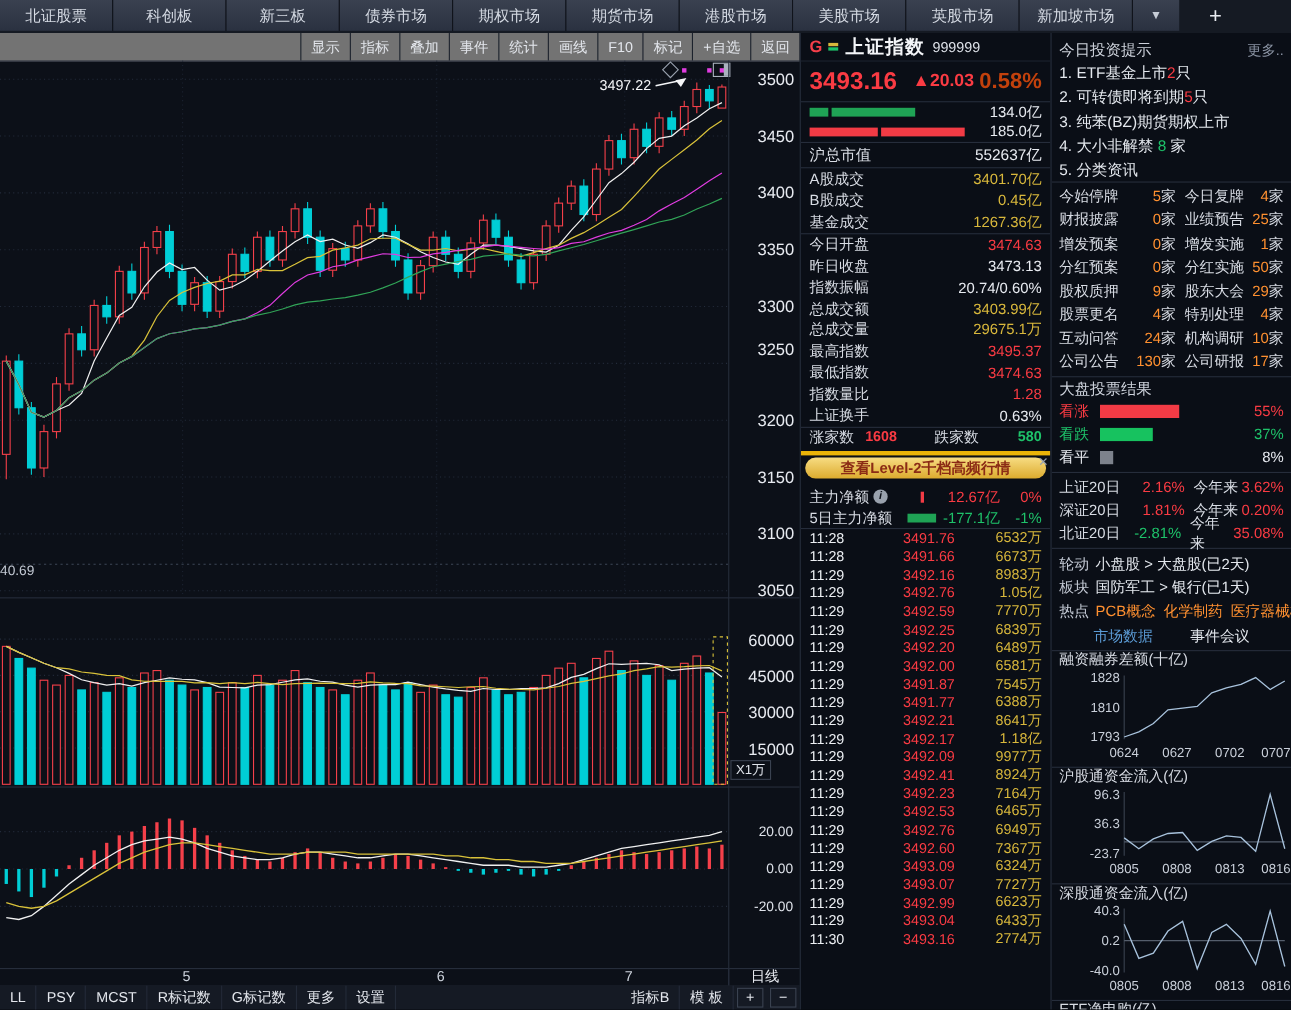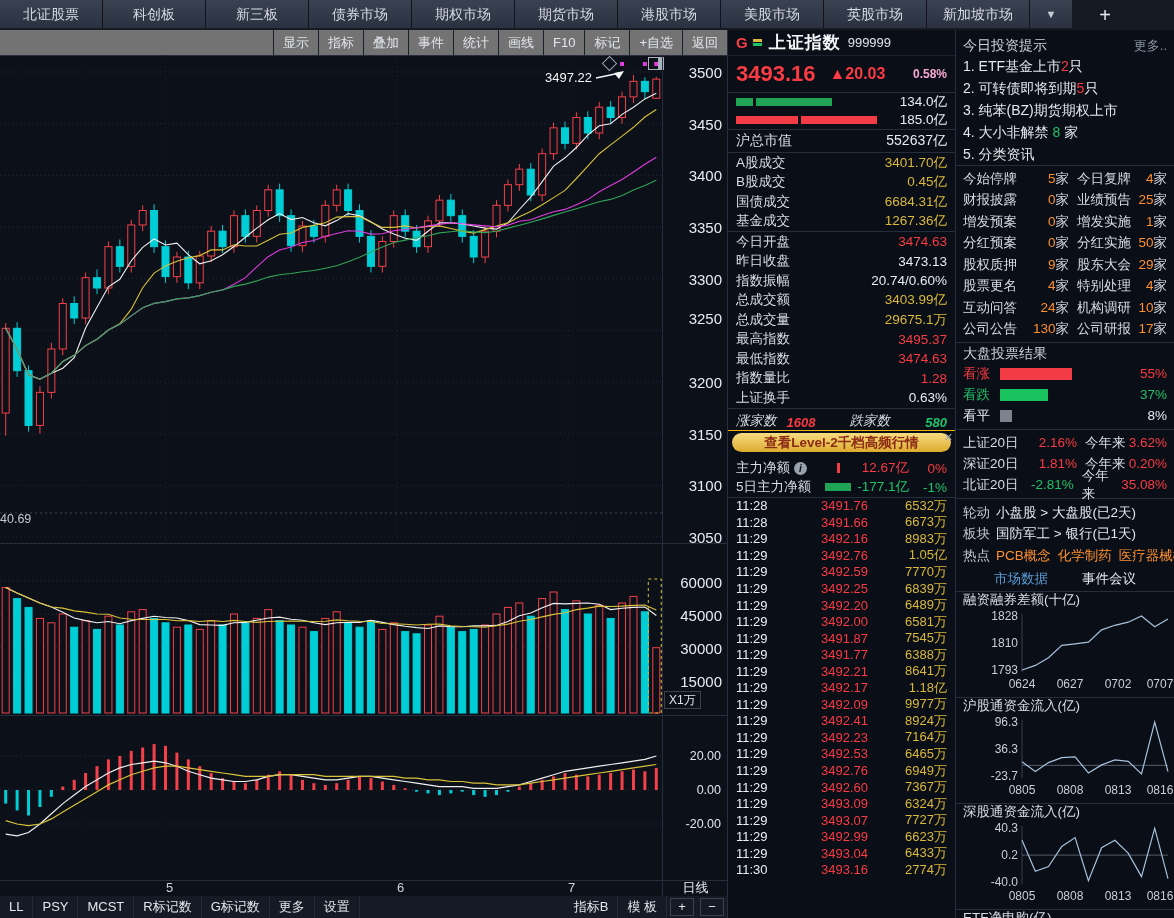--- a/index.html
+++ b/index.html
@@ -43,29 +43,29 @@
   #mid{position:absolute;left:727px;top:30px;width:228px;height:888px;background:#0a0e16;border-left:1px solid #272e3c;box-sizing:border-box;overflow:hidden;}
   #mid-header{height:25px;display:flex;align-items:center;padding:0 8px;border-bottom:1px solid #1c222e;}
   .g-letter{color:#f53f4a;font-weight:bold;font-size:15px;margin-right:5px;}
   .quote-ico{display:inline-block;width:9px;margin-right:7px;}
   .quote-ico i{display:block;height:3px;margin:1px 0;}
   .q-name{font-size:17px;font-weight:bold;color:#f4f6f9;letter-spacing:1px;}
   .q-code{font-size:13px;color:#dfe3ea;margin-left:7px;}
   #mid-price{height:36px;display:flex;align-items:center;padding:0 8px;border-bottom:1px solid #262d3b;}
   .q-last{font-size:22px;font-weight:bold;color:#fa3b43;}
   .q-chg{font-size:16px;font-weight:bold;color:#fa3b43;margin-left:14px;}
-  .q-pct{font-size:12px;font-weight:bold;color:#f9a8d4;margin-left:auto;}
+  .q-pct{font-size:20px;font-weight:bold;color:#c2410c;margin-left:auto;}
   .bar-row{height:18px;display:flex;align-items:center;padding:0 8px;}
   .bar-seg{height:8px;margin-right:3px;}
   .bar-val{margin-left:auto;color:#e8ebf1;font-size:13.5px;}
   .m-row{display:flex;align-items:center;padding:0 8px;}
   .m-label{color:#d8dce4;font-size:13.5px;}
   .m-val{margin-left:auto;font-size:13.5px;}
   .bordered-top{border-top:1px solid #262d3b;}
-  #mid-advdec{height:21px;display:flex;align-items:flex-end;padding:0 8px;border-top:1px solid #262d3b;border-bottom:1px solid #eab308;font-style:italic;}
+  #mid-advdec{height:21px;display:flex;align-items:flex-start;padding:0 8px;border-top:1px solid #262d3b;border-bottom:4px solid #eab308;}
   #mid-banner{height:24px;position:relative;padding:2px 4px;}
   .banner-pill{height:19px;line-height:19px;text-align:center;border-radius:10px;
        background:linear-gradient(#f7dc82,#dcab2e);color:#8b2b15;font-weight:bold;font-size:13.5px;}
   .banner-x{position:absolute;right:2px;top:0;color:#9aa2ae;font-size:11px;}
   .fund-row{height:19px;display:flex;align-items:center;padding:0 8px;font-size:13.5px;}
   .info-i{display:inline-block;width:13px;height:13px;line-height:13px;border-radius:7px;background:#99a1ad;
        color:#0c1018;font-size:10px;text-align:center;margin-left:4px;font-style:italic;font-weight:bold;}
   #mid-ticks{border-top:1px solid #262d3b;}
   .tick-row{height:16.55px;display:flex;align-items:center;padding:0 8px;font-size:13px;}
   .tick-t{width:48px;color:#eceff3;}
@@ -502,24 +502,20 @@
     <div id="mid-summary">
         <div class="m-row" style="height: 19.5px;">
           <span class="m-label">A股成交</span>
           <span class="m-val yellow">3401.70亿</span>
         </div>
         <div class="m-row" style="height: 19.5px;">
           <span class="m-label">B股成交</span>
           <span class="m-val yellow">0.45亿</span>
         </div>
         <div class="m-row" style="height: 19.5px;">
-          <span class="m-label">国债成交</span>
-          <span class="m-val yellow">6684.31亿</span>
-        </div>
-        <div class="m-row" style="height: 19.5px;">
           <span class="m-label">基金成交</span>
           <span class="m-val yellow">1267.36亿</span>
         </div>
       </div>
     <div id="mid-detail" class="bordered-top">
         <div class="m-row" style="height: 19.5px;">
           <span class="m-label">今日开盘</span>
           <span class="m-val red">3474.63</span>
         </div>
         <div class="m-row" style="height: 19.5px;">

